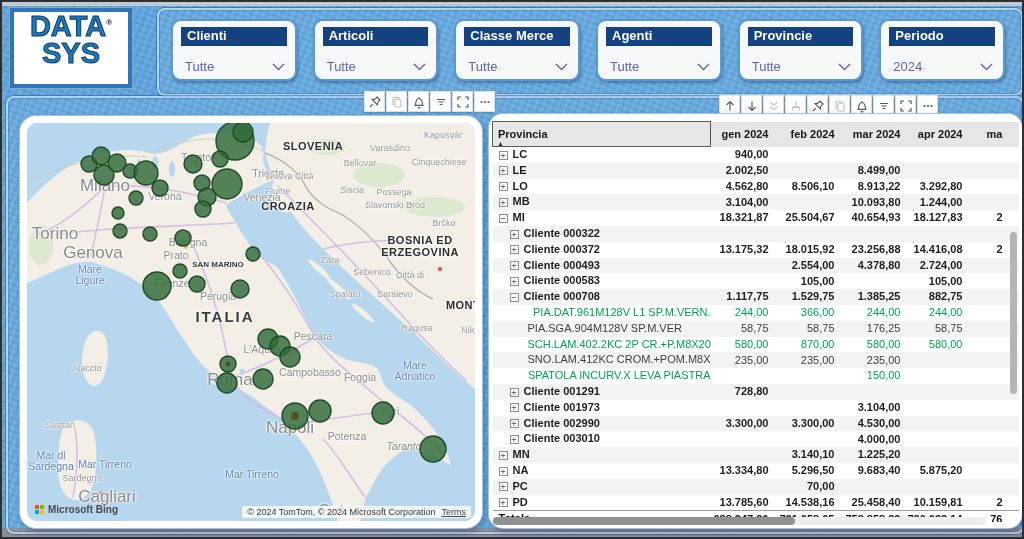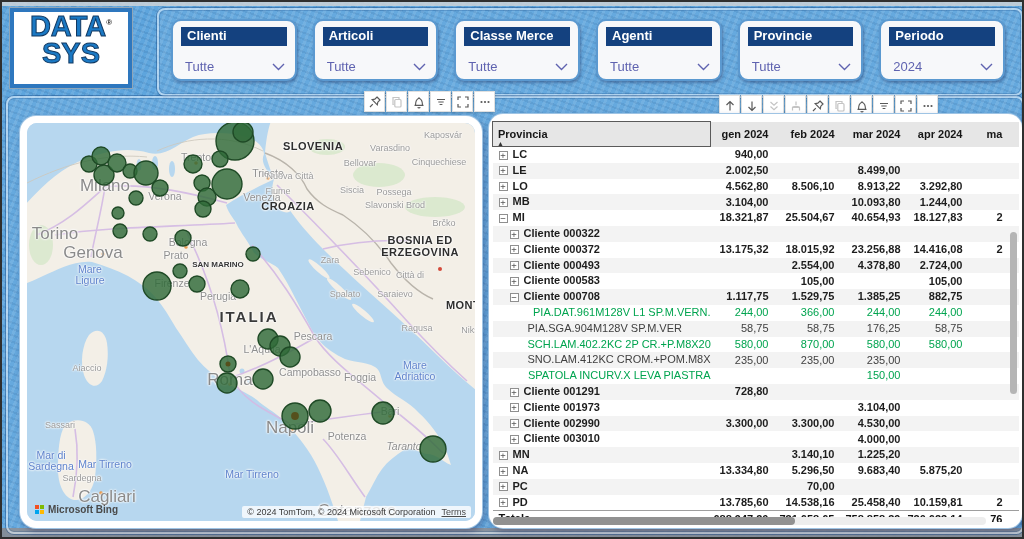--- a/index.html
+++ b/index.html
@@ -358,21 +358,21 @@
           <div class="mlabel city-sm" style="left: 318px; top: 172px;">Spalato</div>
           <div class="mlabel city-sm" style="left: 368px; top: 172px;">Saraievo</div>
           <div class="mlabel city-lg" style="left: 66px; top: 130px;">Genova</div>
           <div class="mlabel water" style="left: 63px; top: 152px;">Mare
 Ligure</div>
           <div class="mlabel city" style="left: 161px; top: 120px;">Bologna</div>
           <div class="mlabel city" style="left: 149px; top: 133px;">Prato</div>
           <div class="mlabel country-sm" style="left: 191px; top: 142px;">SAN MARINO</div>
           <div class="mlabel city" style="left: 145px; top: 161px;">Firenze</div>
           <div class="mlabel city" style="left: 191px; top: 174px;">Perugia</div>
-          <div class="mlabel country-lg" style="left: 198px; top: 194px; margin-left: 24px;">ITALIA</div>
+          <div class="mlabel country-lg" style="left: 198px; top: 194px;">ITALIA</div>
           <div class="mlabel country" style="left: 440px; top: 183px;">MONTE</div>
           <div class="mlabel city-sm" style="left: 390px; top: 206px;">Ragusa</div>
           <div class="mlabel city-sm" style="left: 443px; top: 208px;">Nikš</div>
           <div class="mlabel city-sm" style="left: 60px; top: 246px;">Aiaccio</div>
           <div class="mlabel city-lg" style="left: 203px; top: 257px;">Roma</div>
           <div class="mlabel city" style="left: 235px; top: 227px;">L'Aquila</div>
           <div class="mlabel city" style="left: 286px; top: 214px;">Pescara</div>
           <div class="mlabel city" style="left: 283px; top: 250px;">Campobasso</div>
           <div class="mlabel city" style="left: 333px; top: 255px;">Foggia</div>
           <div class="mlabel water" style="left: 388px; top: 248px;">Mare Adriatico</div>

